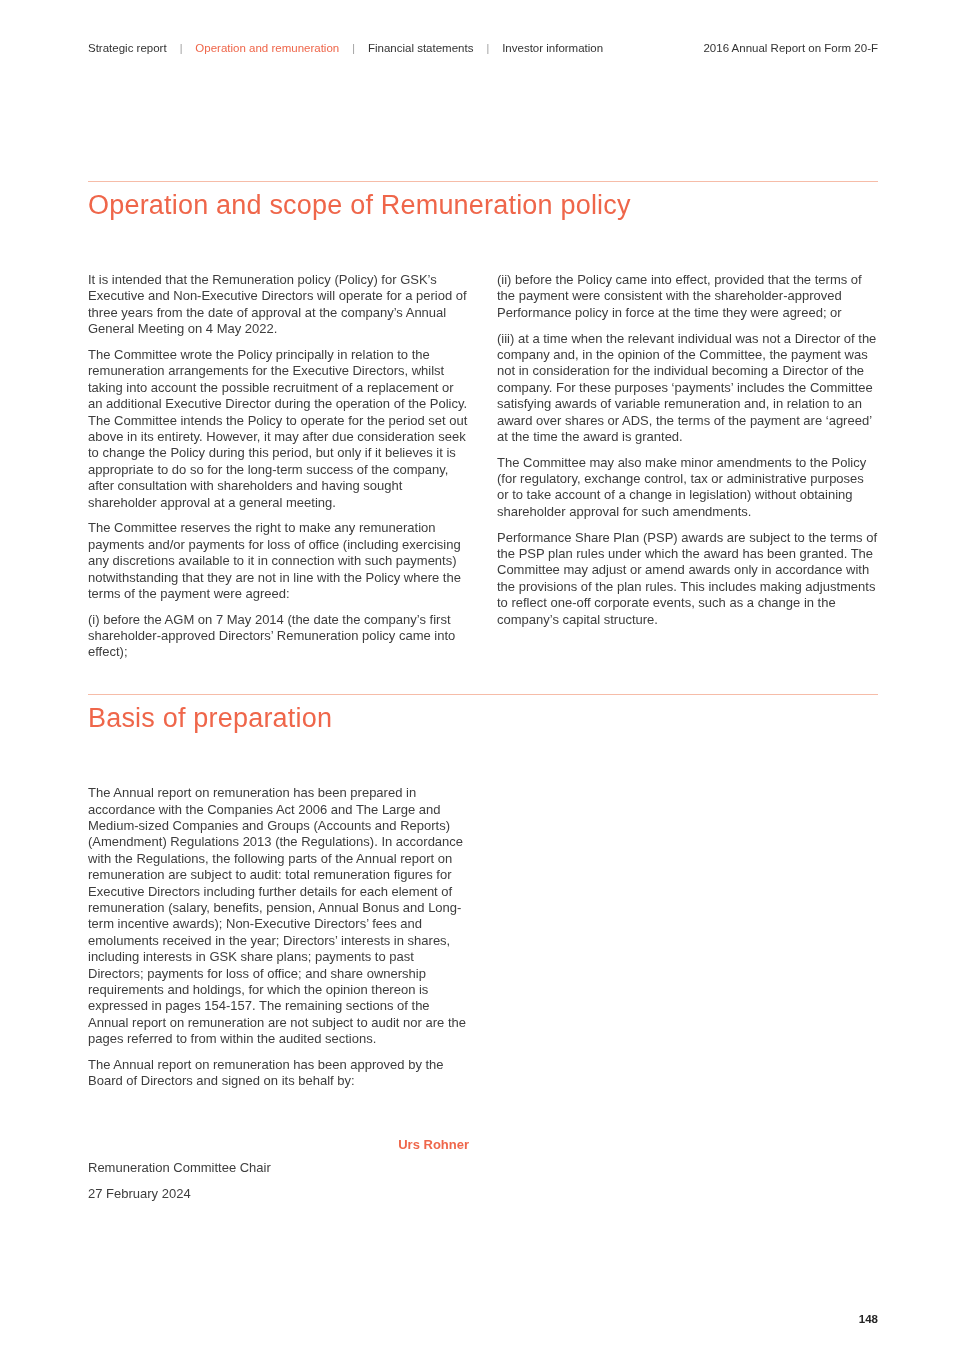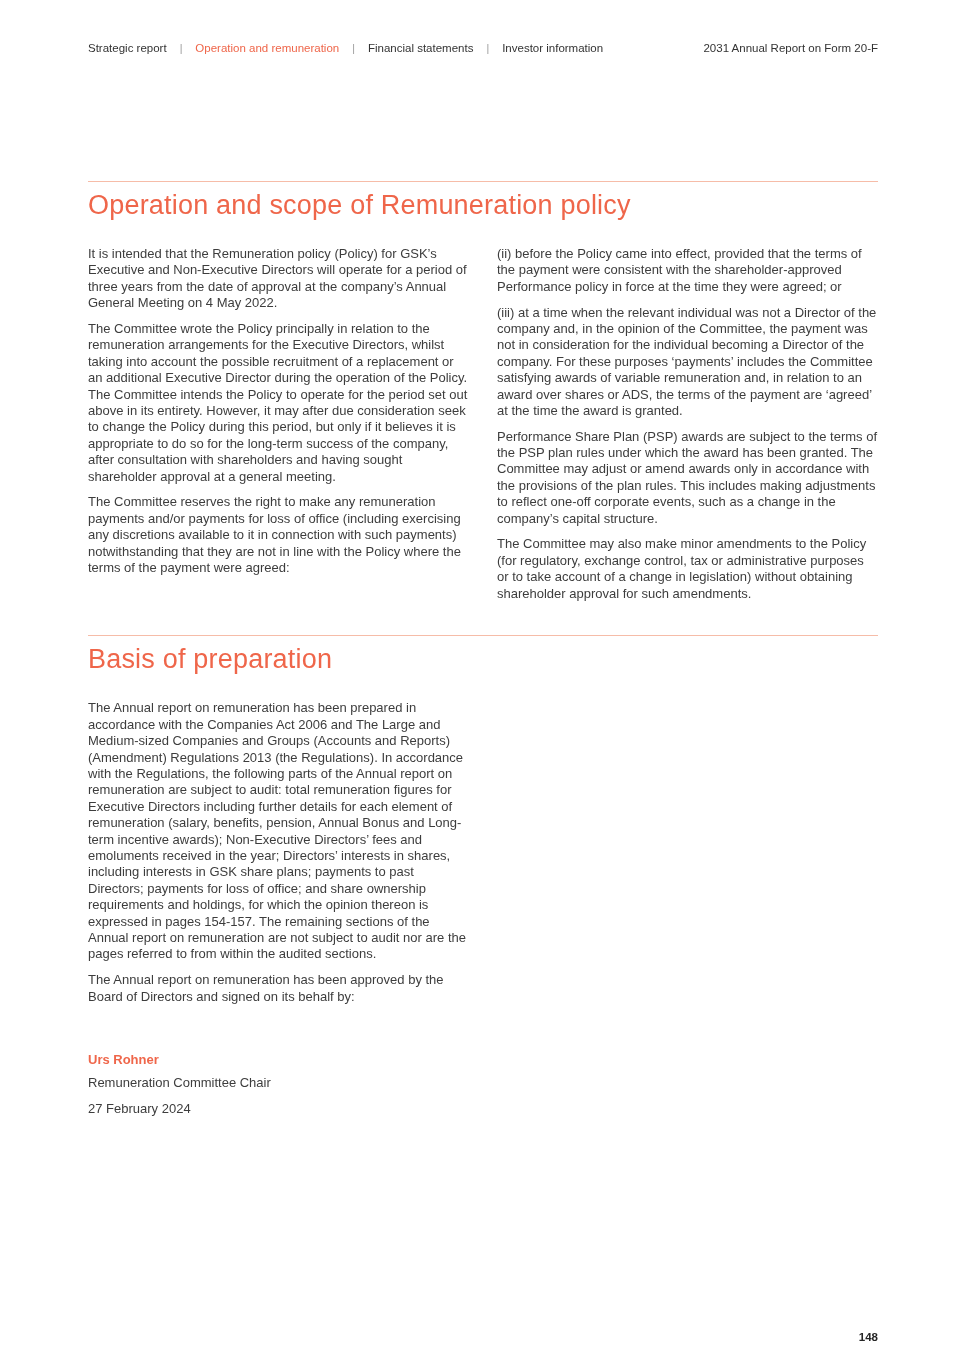--- a/index.html
+++ b/index.html
@@ -21,70 +21,71 @@
 
   
   main{margin-top:127px;}
   .section-rule{border:0;border-top:1px solid #F6BCA8;margin:0;}
   .section-title{
     margin:7px 0 0 0;font-size:27px;line-height:32px;font-weight:400;
     color:#EF664A;letter-spacing:0.2px;
   }
   .cols{display:flex;gap:28px;margin-top:25px;}
   .col{flex:0 0 381px;max-width:381px;font-size:13px;line-height:16.4px;
-    color:#3D3D3D;}
+    color:#3D3D3D;margin-top:26px;}
   .col p{margin:0 0 9.3px 0;}
   .section + .section{margin-top:24px;}
 
   
   .signature{margin-top:47px;font-size:13px;line-height:16.4px;color:#3D3D3D;}
-  .sig-name{color:#EF664A;font-weight:700;}
+  .sig-name{color:#EF664A;font-weight:700;text-align:right;}
   .sig-role{margin-top:7px;}
   .sig-date{margin-top:9px;}
 
   
   .page-number{
-    position:absolute;right:88px;bottom:22px;
+    position:absolute;right:88px;bottom:40px;
     font-size:11.5px;font-weight:700;color:#262626;
   }
 </style>
 </head>
 <body>
 
 <div class="page">
 
   <header class="header">
     <nav class="nav">
       <span class="nav-item">Strategic report</span>
       <span class="nav-sep">|</span>
       <span class="nav-item active">Operation and remuneration</span>
       <span class="nav-sep">|</span>
       <span class="nav-item">Financial statements</span>
       <span class="nav-sep">|</span>
       <span class="nav-item">Investor information</span>
     </nav>
-    <div class="report-title">2031 Annual Report on Form 20-F</div>
+    <div class="report-title">2016 Annual Report on Form 20-F</div>
   </header>
 
   <main>
 
     <section class="section">
       <hr class="section-rule">
       <h1 class="section-title">Operation and scope of Remuneration policy</h1>
       <div class="cols">
         <div class="col">
           <p>It is intended that the Remuneration policy (Policy) for GSK’s Executive and Non-Executive Directors will operate for a period of three years from the date of approval at the company’s Annual General Meeting on 4 May 2022.</p>
           <p>The Committee wrote the Policy principally in relation to the remuneration arrangements for the Executive Directors, whilst taking into account the possible recruitment of a replacement or an additional Executive Director during the operation of the Policy. The Committee intends the Policy to operate for the period set out above in its entirety. However, it may after due consideration seek to change the Policy during this period, but only if it believes it is appropriate to do so for the long-term success of the company, after consultation with shareholders and having sought shareholder approval at a general meeting.</p>
           <p>The Committee reserves the right to make any remuneration payments and/or payments for loss of office (including exercising any discretions available to it in connection with such payments) notwithstanding that they are not in line with the Policy where the terms of the payment were agreed:</p>
+          <p>(i) before the AGM on 7 May 2014 (the date the company’s first shareholder-approved Directors’ Remuneration policy came into effect);</p>
         </div>
         <div class="col">
           <p>(ii) before the Policy came into effect, provided that the terms of the payment were consistent with the shareholder-approved Performance policy in force at the time they were agreed; or</p>
           <p>(iii) at a time when the relevant individual was not a Director of the company and, in the opinion of the Committee, the payment was not in consideration for the individual becoming a Director of the company. For these purposes ‘payments’ includes the Committee satisfying awards of variable remuneration and, in relation to an award over shares or ADS, the terms of the payment are ‘agreed’ at the time the award is granted.</p>
+          <p>The Committee may also make minor amendments to the Policy (for regulatory, exchange control, tax or administrative purposes or to take account of a change in legislation) without obtaining shareholder approval for such amendments.</p>
           <p>Performance Share Plan (PSP) awards are subject to the terms of the PSP plan rules under which the award has been granted. The Committee may adjust or amend awards only in accordance with the provisions of the plan rules. This includes making adjustments to reflect one-off corporate events, such as a change in the company’s capital structure.</p>
-          <p>The Committee may also make minor amendments to the Policy (for regulatory, exchange control, tax or administrative purposes or to take account of a change in legislation) without obtaining shareholder approval for such amendments.</p>
         </div>
       </div>
     </section>
 
     <section class="section">
       <hr class="section-rule">
       <h1 class="section-title">Basis of preparation</h1>
       <div class="cols">
         <div class="col">
           <p>The Annual report on remuneration has been prepared in accordance with the Companies Act 2006 and The Large and Medium-sized Companies and Groups (Accounts and Reports) (Amendment) Regulations 2013 (the Regulations). In accordance with the Regulations, the following parts of the Annual report on remuneration are subject to audit: total remuneration figures for Executive Directors including further details for each element of remuneration (salary, benefits, pension, Annual Bonus and Long-term incentive awards); Non-Executive Directors’ fees and emoluments received in the year; Directors’ interests in shares, including interests in GSK share plans; payments to past Directors; payments for loss of office; and share ownership requirements and holdings, for which the opinion thereon is expressed in pages 154-157. The remaining sections of the Annual report on remuneration are not subject to audit nor are the pages referred to from within the audited sections.</p>

